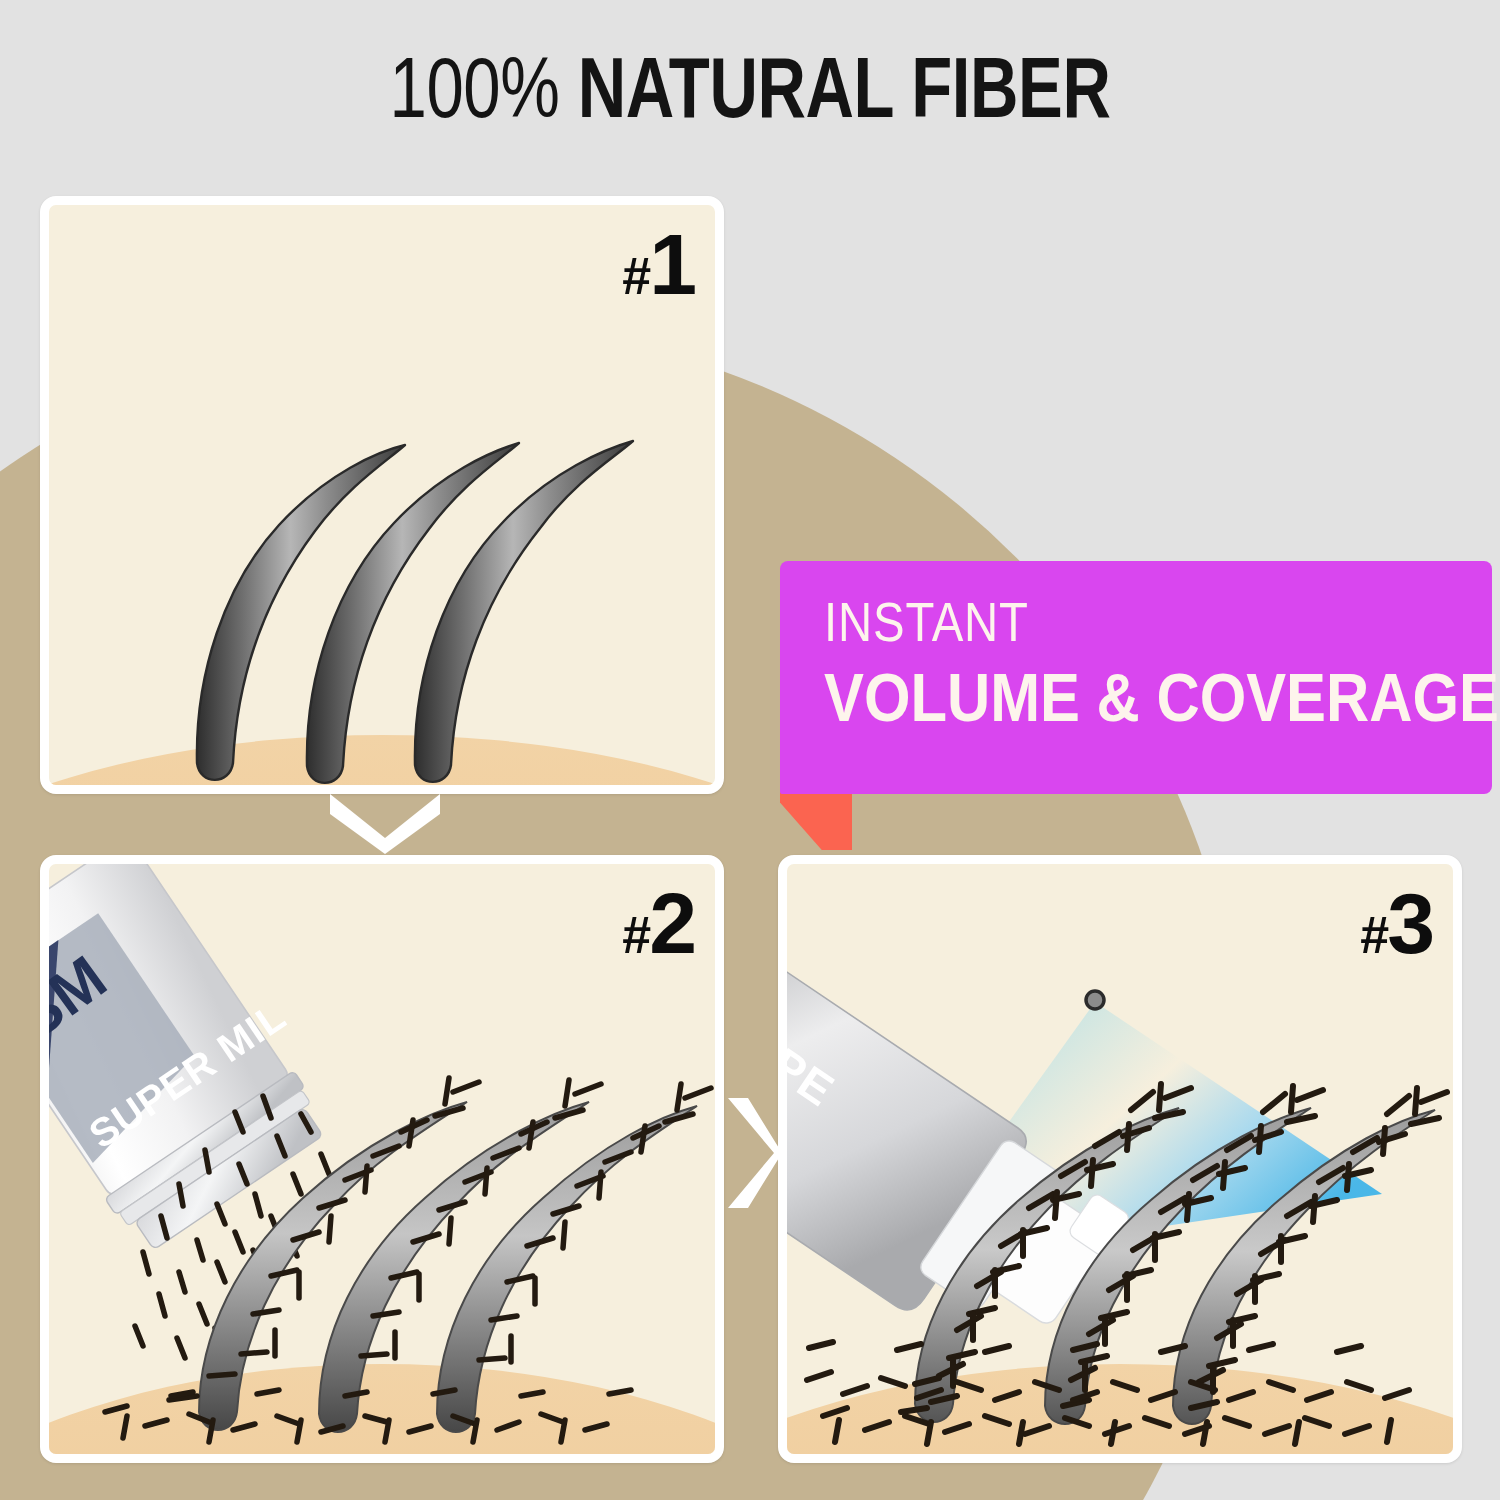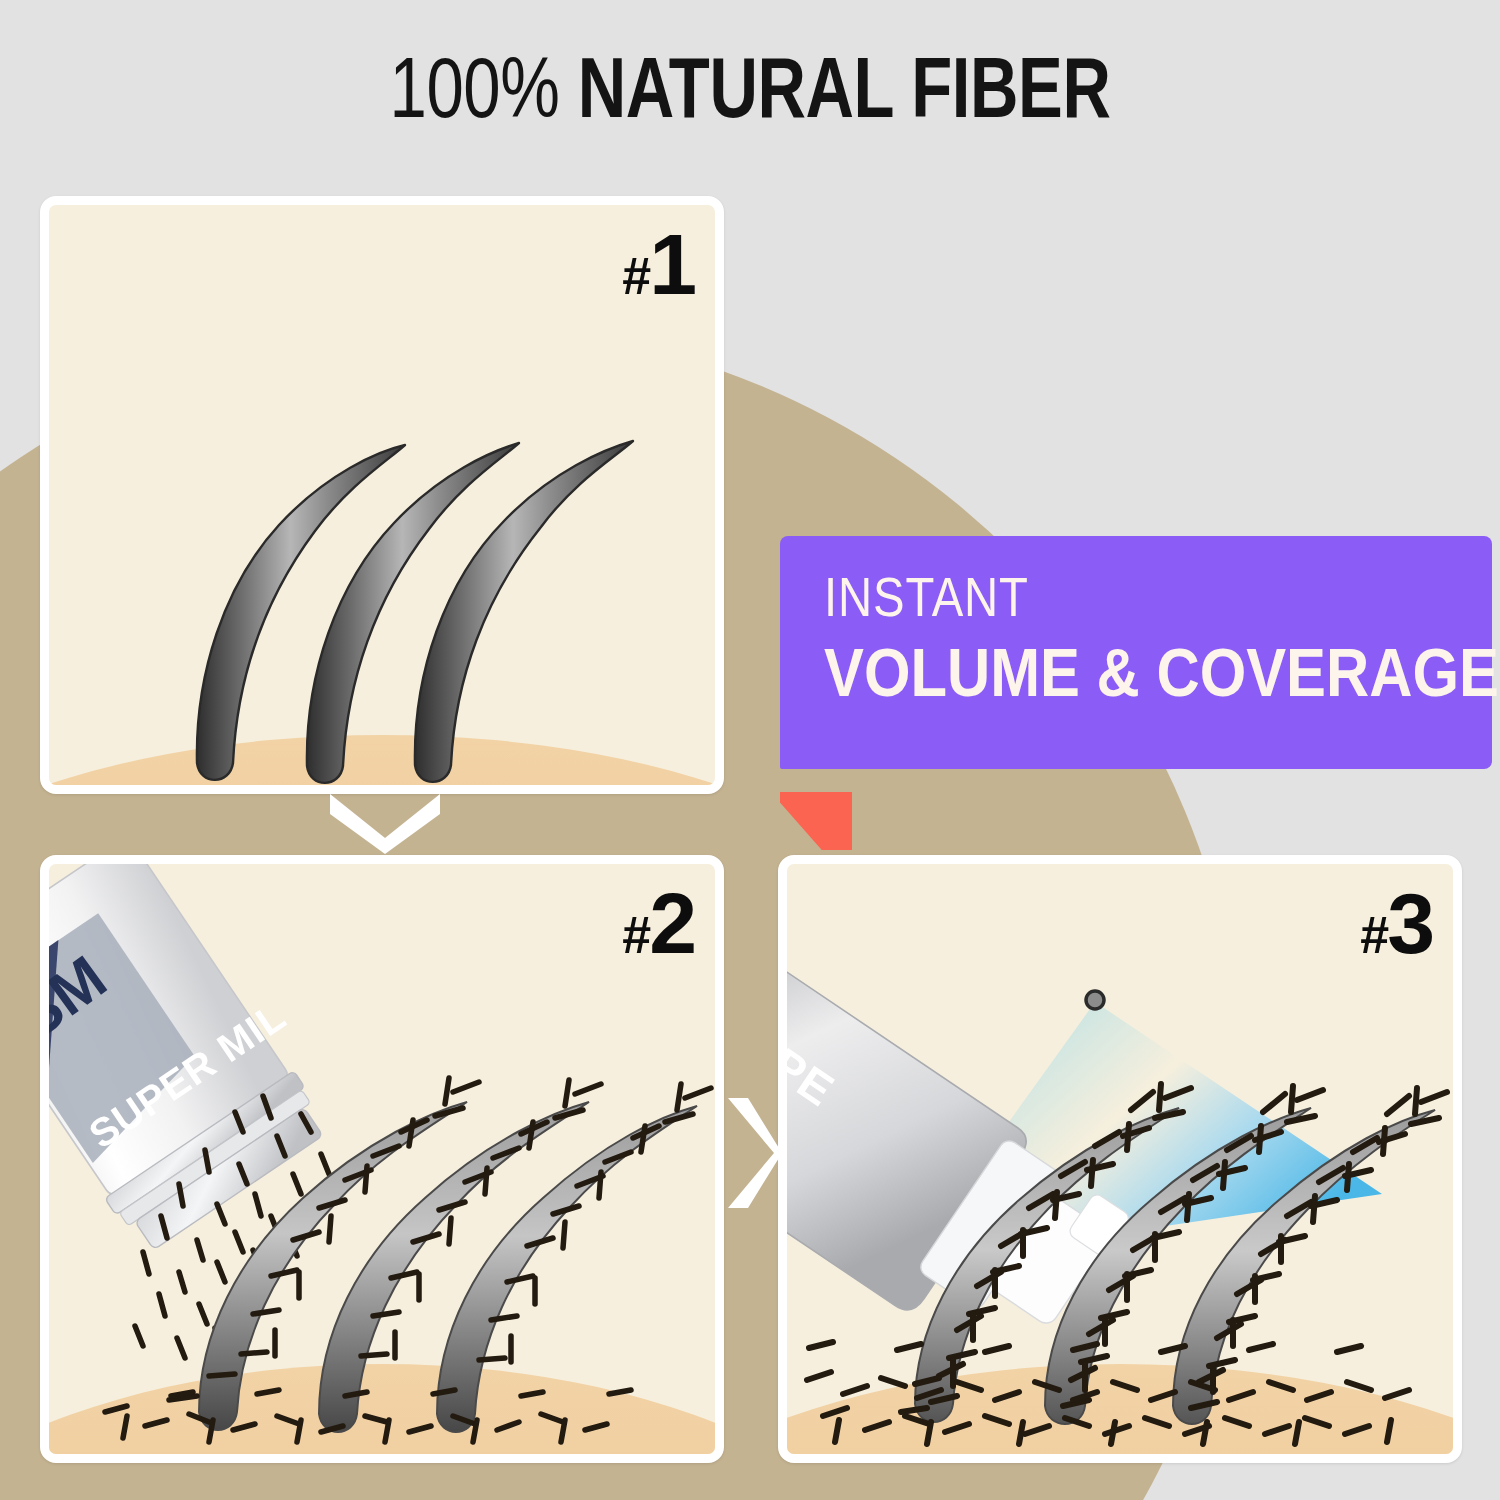--- a/index.html
+++ b/index.html
@@ -63,23 +63,23 @@
     letter-spacing:-2px;
     white-space:nowrap;
     z-index:6;
   }
   .step-num .hash{font-size:52px;font-weight:700;}
   .step-num .dig{font-size:86px;font-weight:700;}
 
   
   .callout{
     position:absolute;
-    left:780px; top:536px;
+    left:780px; top:561px;
     width:712px; height:233px;
-    background:#8b5cf6;
+    background:#d946ef;
     border-radius:8px 8px 8px 2px;
     z-index:8;
   }
   .callout-tail{
     position:absolute;
     left:780px; top:792px;
     width:72px; height:58px;
     background:#fb6450;
     clip-path:polygon(0 0, 100% 0, 100% 100%, 58% 100%, 0 18%);
     z-index:8;

